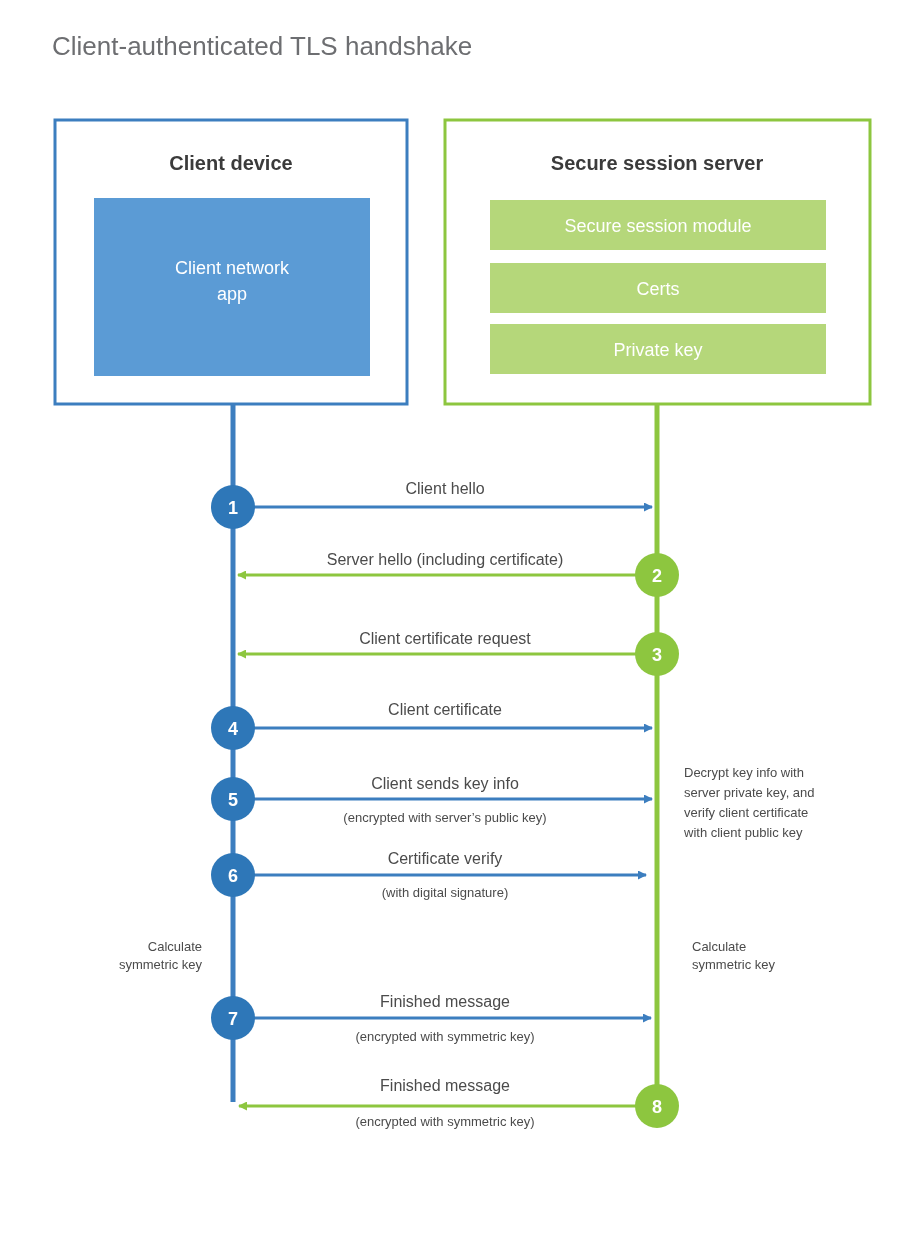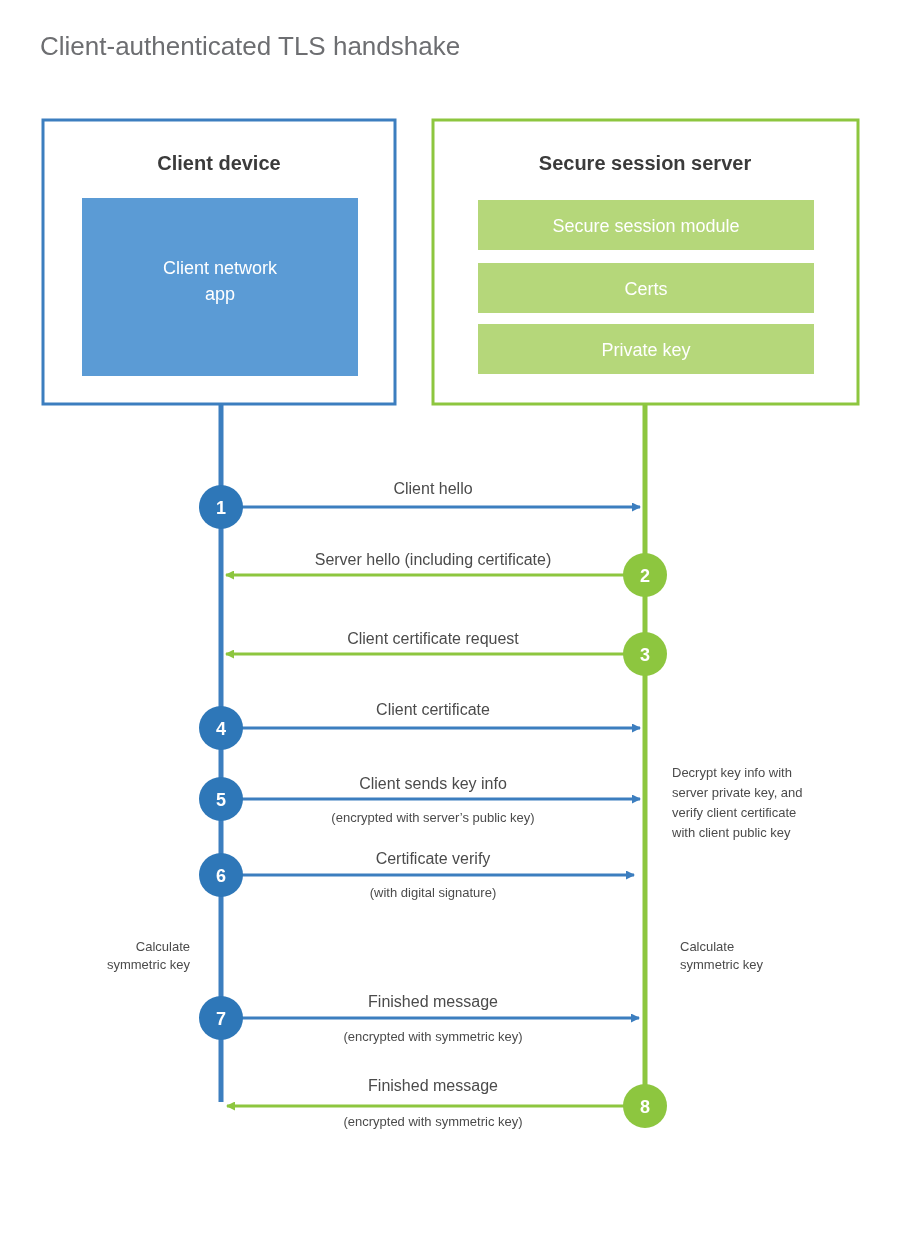--- a/index.html
+++ b/index.html
@@ -9,21 +9,21 @@
   }
   body {
     width: 900px;
     height: 1256px;
     position: relative;
     font-family: "Liberation Sans", sans-serif;
     overflow: hidden;
   }
   #diagram-root {
     position: absolute;
-    left: 4px; top: 0;
+    left: 16px; top: 0;
     width: 800px;
     height: 1256px;
   }
   svg#tls-diagram {
     display: block;
     width: 900px;
     height: 1256px;
   }
   .page-title {
     font-family: "Liberation Sans", sans-serif;

